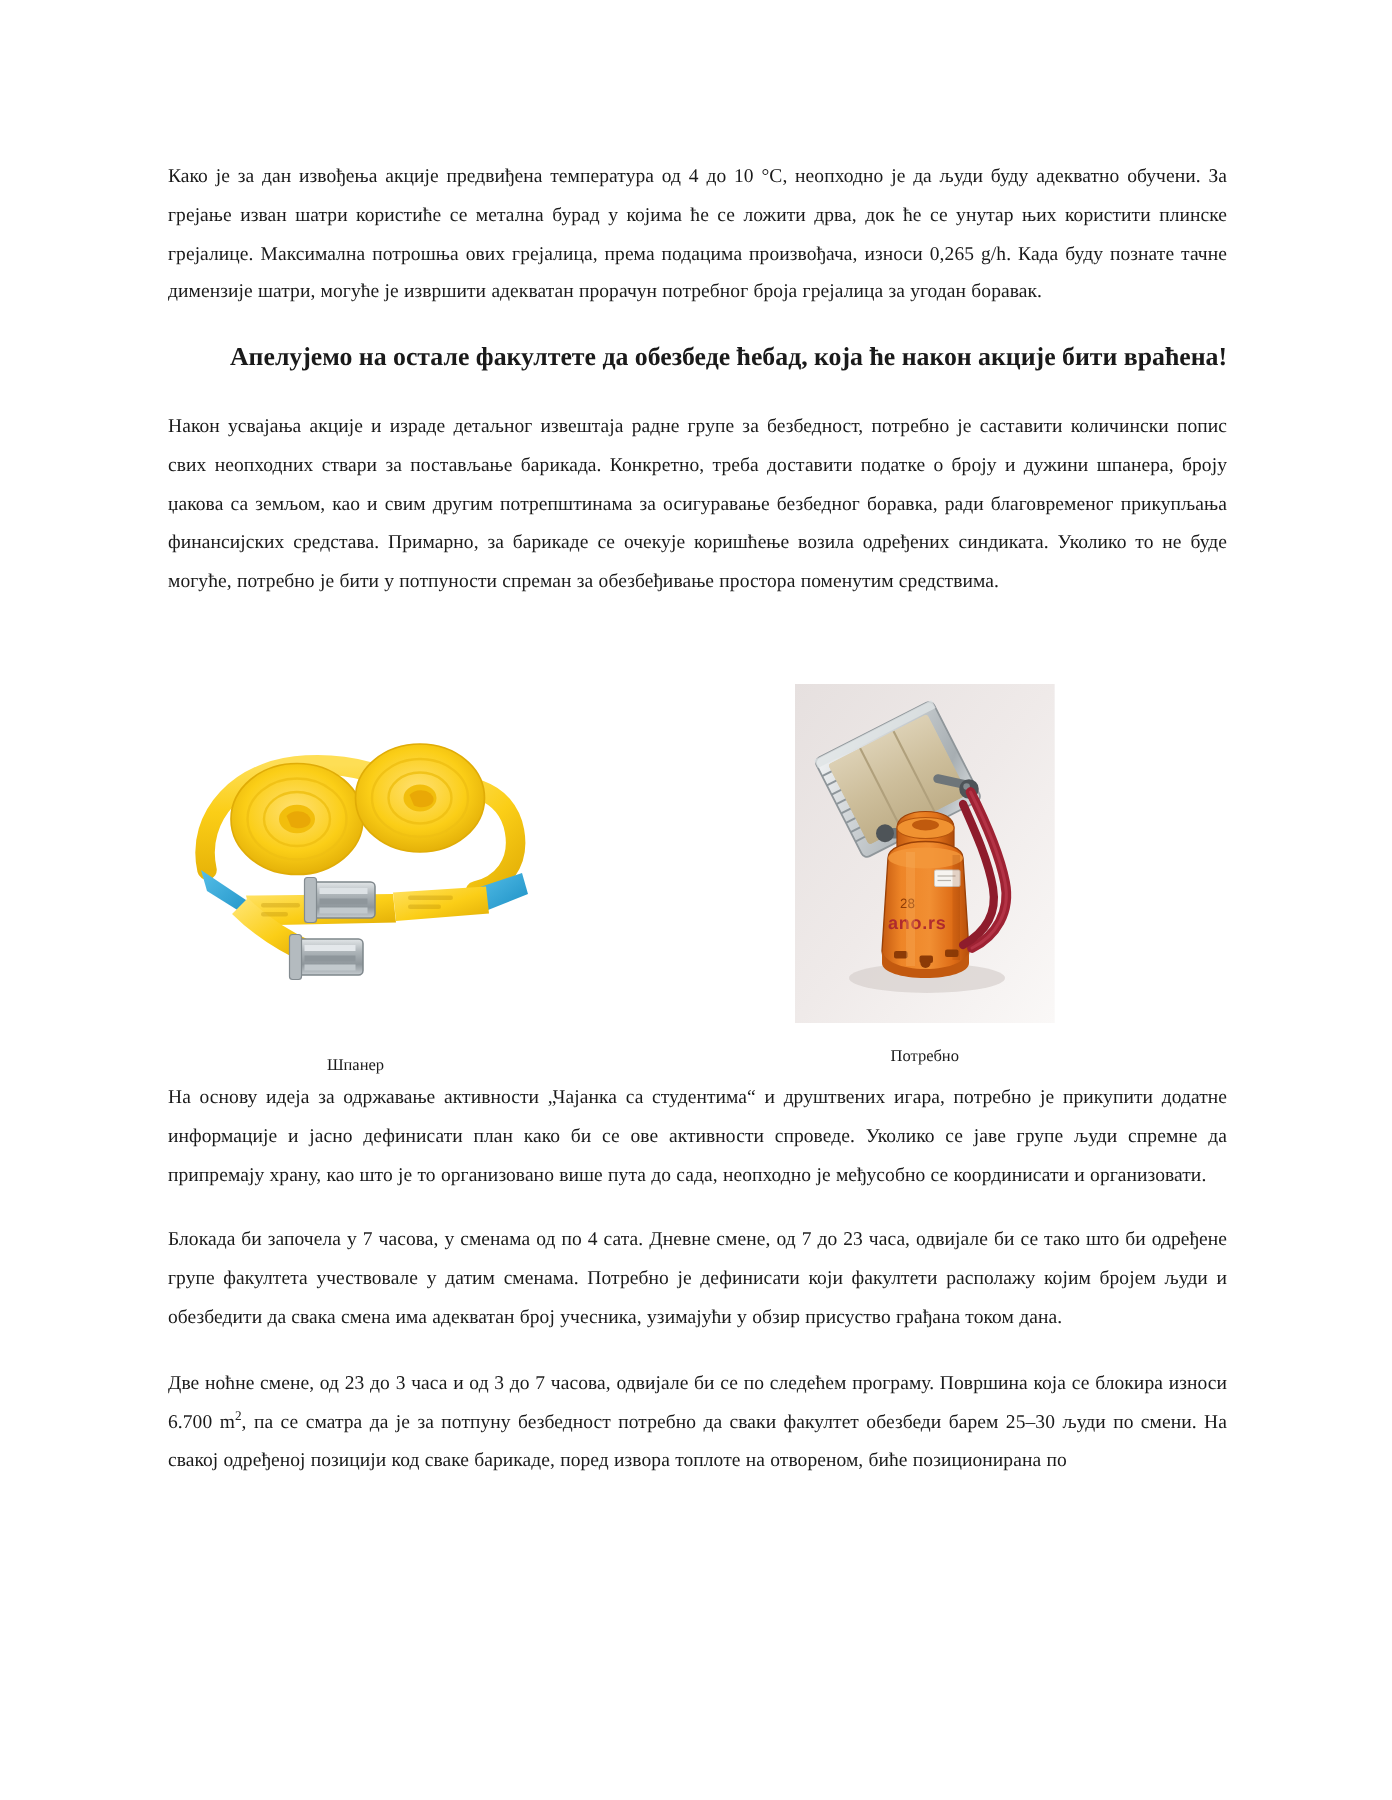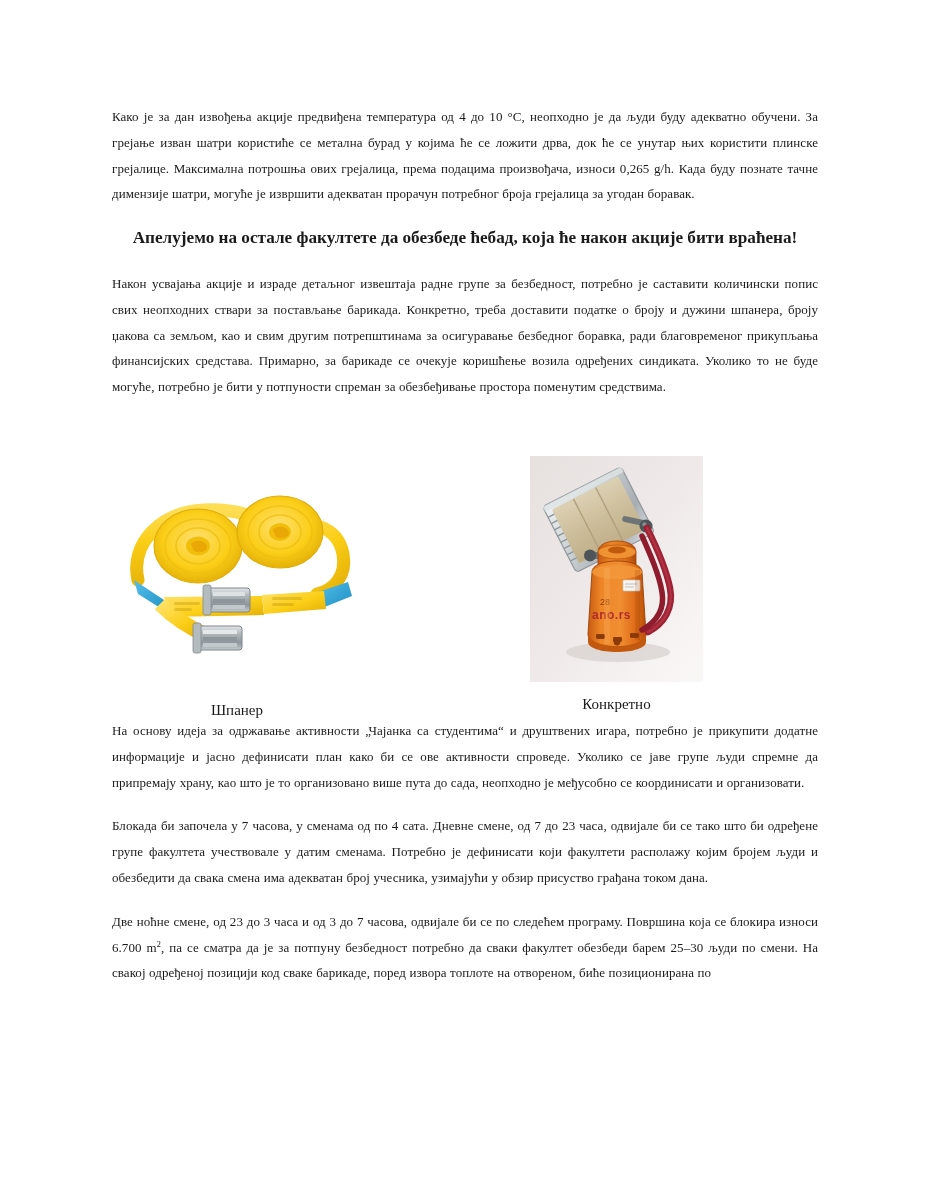--- a/index.html
+++ b/index.html
@@ -39,21 +39,21 @@
     text-justify: inter-word;
     letter-spacing: 0.05px;
     word-spacing: 0.2px;
   }
 
   p.bold-appeal {
     margin: 12px 0 20px 0;
     font-size: 17.2px;
     line-height: 25.8px;
     font-weight: bold;
-    text-align: center;
+    text-align: right;
   }
 
   sup.sq { font-size: 0.68em; vertical-align: super; line-height: 0; }
 
   
   .figures {
     position: absolute;
     left: 0;
     top: 352px;
     width: 706px;
@@ -61,21 +61,21 @@
   }
 
   .fig {
     position: absolute;
   }
 
   .fig-strap { left: 0px; top: 28px; width: 250px; }
   .fig-heater { left: 418px; top: 0px; width: 230px; }
 
   .fig-caption {
-    font-size: 15px;
+    font-size: 11px;
     line-height: 20px;
     text-align: center;
     color: #1a1a1a;
     margin-top: 10px;
   }
   .fig-strap .fig-caption { width: 250px; margin-top: 46px; }
   .fig-heater .fig-caption { width: 173px; margin-top: 12px; }
 
   .img-box { position: relative; overflow: hidden; }
   .img-strap { width: 250px; height: 170px; background: #ffffff; }
@@ -283,21 +283,21 @@
 
               <rect x="74" y="112" width="6" height="76" fill="#FAB463" opacity="0.30"></rect>
               <rect x="105" y="114" width="5" height="70" fill="#8E3A05" opacity="0.18"></rect>
             </g>
 
             <path d="M117 72 C126 90, 136 112, 140 132 C144 152, 134 168, 118 176" fill="none" stroke="#9E2233" stroke-width="6.5" stroke-linecap="round"></path>
             <path d="M117 72 C126 90, 136 112, 140 132 C144 152, 134 168, 118 176" fill="none" stroke="#C44256" stroke-width="2" stroke-linecap="round" opacity="0.55"></path>
             <path d="M112 80 C120 98, 129 118, 132 136 C135 154, 126 166, 112 174" fill="none" stroke="#8E1C2C" stroke-width="5.5" stroke-linecap="round"></path>
           </svg>
         </div>
-        <figcaption class="fig-caption">Конкретно</figcaption>
+        <figcaption class="fig-caption">Потребно</figcaption>
       </figure>
 
     </div>
 
     <div style="height:300px"></div>
 
     <p class="para">На основу идеја за одржавање активности „Чајанка са студентима“ и друштвених игара, потребно је прикупити додатне информације и јасно дефинисати план како би се ове активности спроведе. Уколико се јаве групе људи спремне да припремају храну, као што је то организовано више пута до сада, неопходно је међусобно се координисати и организовати.</p>
 
     <p class="para">Блокада би започела у 7 часова, у сменама од по 4 сата. Дневне смене, од 7 до 23 часа, одвијале би се тако што би одређене групе факултета учествовале у датим сменама. Потребно је дефинисати који факултети располажу којим бројем људи и обезбедити да свака смена има адекватан број учесника, узимајући у обзир присуство грађана током дана.</p>
 

